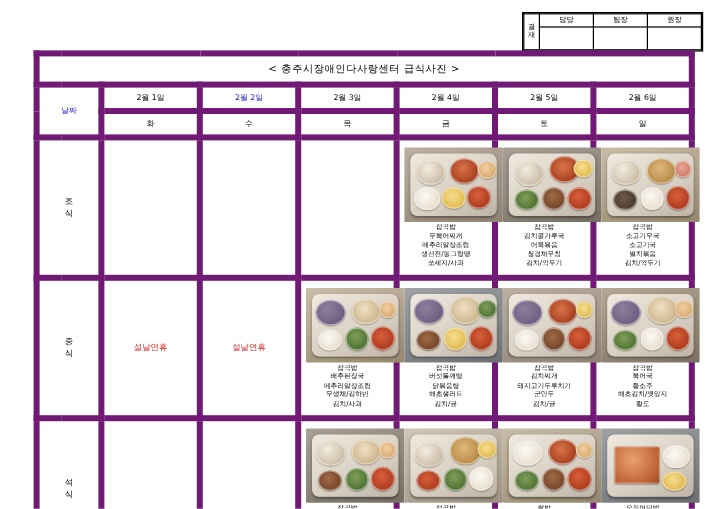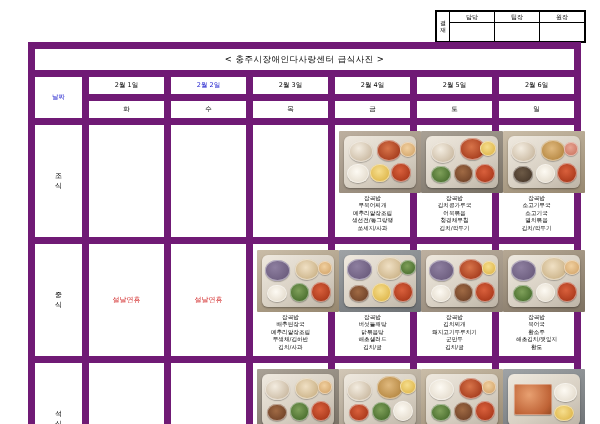--- a/index.html
+++ b/index.html
@@ -58,21 +58,21 @@
     left: 28px;
     top: 42px;
     width: 546px;
   }
   table.menu {
     border-collapse: collapse;
     width: 546px;
     table-layout: fixed;
   }
   table.menu td, table.menu th {
-    border: 7px solid #701a75;
+    border: 5px solid #701a75;
     padding: 4px;
     vertical-align: middle;
     text-align: center;
     font-weight: normal;
   }
   .title-cell {
     height: 13px;
     font-size: 8.5px;
     font-weight: bold;
     letter-spacing: 0.5px;

